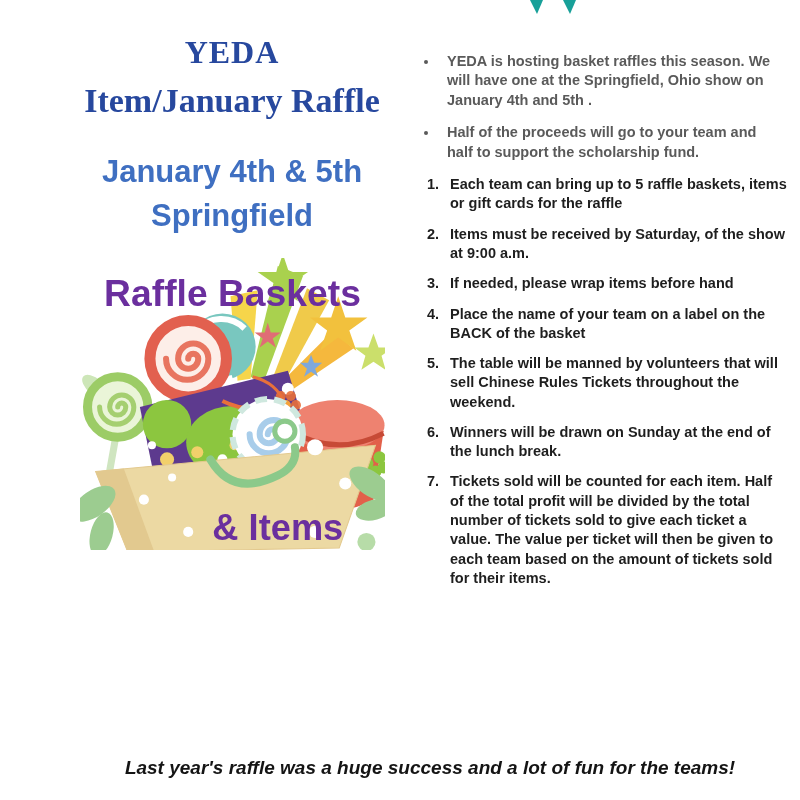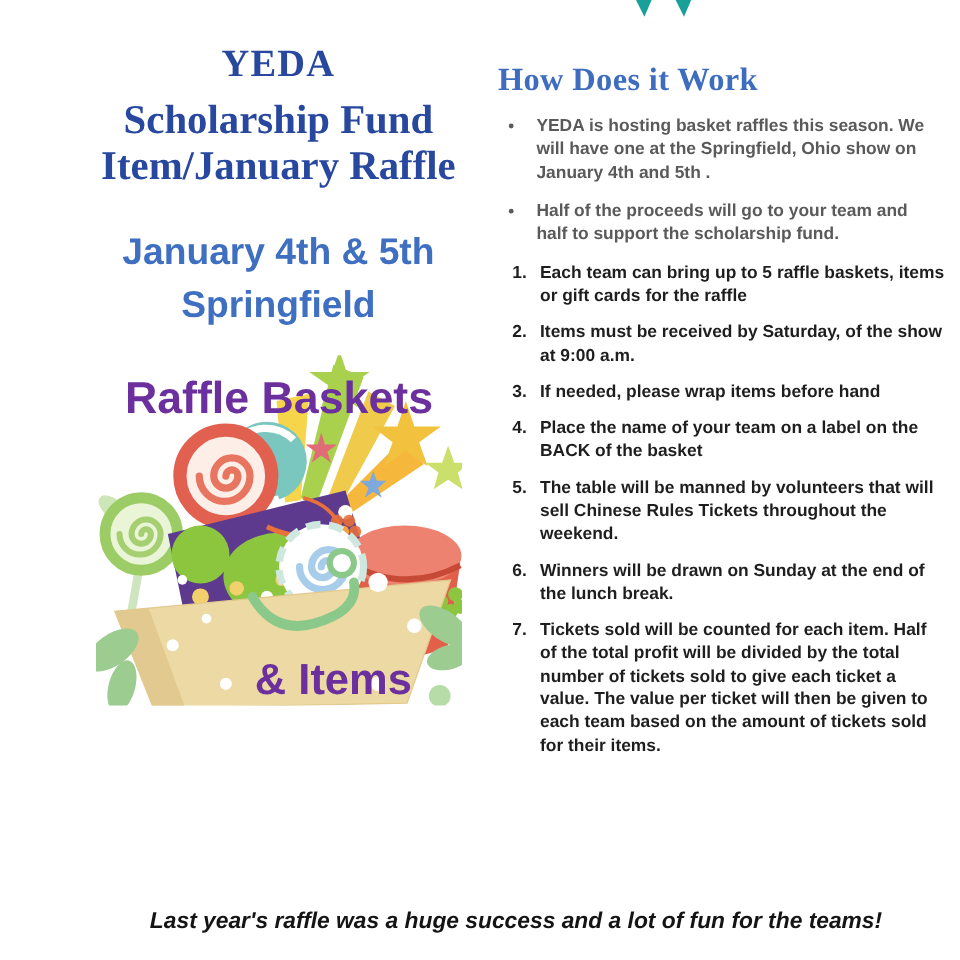--- a/index.html
+++ b/index.html
@@ -60,21 +60,20 @@
 <body>
 
 <svg class="w-logo" viewBox="0 0 80 15">
   <polygon points="7,0 20,0 14,14" fill="#18a099"></polygon>
   <polygon points="40,0 53,0 47,14" fill="#18a099"></polygon>
 </svg>
 
 <div class="left-col">
   <div class="title-main">YEDA</div>
   <div class="title-sub">
-    <div>Scholarship Fund</div>
     <div>Item/January Raffle</div>
   </div>
   <div class="dates">
     <div>January 4th &amp; 5th</div>
     <div>Springfield</div>
   </div>
 
   <div class="illus-wrap">
     <svg width="305" height="292" viewBox="0 0 300 290">
 
@@ -162,21 +161,20 @@
       <circle cx="283" cy="282" r="9" fill="#b7dca8"></circle>
 
       <text x="150" y="48" text-anchor="middle" font-family="Liberation Sans, sans-serif" font-size="37" font-weight="bold" fill="#6b2f9e">Raffle Baskets</text>
       <text x="195" y="280" text-anchor="middle" font-family="Liberation Sans, sans-serif" font-size="36" font-weight="bold" fill="#6b2f9e">&amp; Items</text>
     </svg>
   </div>
 
 </div>
 
 <div class="right-col">
-  <h2 class="sec-heading">How Does it Work</h2>
   <ul class="how-list">
     <li>YEDA is hosting basket raffles this season. We will have one at the Springfield, Ohio show on January 4th and 5th .</li>
     <li>Half of the proceeds will go to your team and half to support the scholarship fund.</li>
   </ul>
 
   <ol class="rules-list">
     <li>Each team can bring up to 5 raffle baskets, items or gift cards for the raffle</li>
     <li>Items must be received by Saturday, of the show at 9:00 a.m.</li>
     <li>If needed, please wrap items before hand</li>
     <li>Place the name of your team on a label on the BACK of the basket</li>

